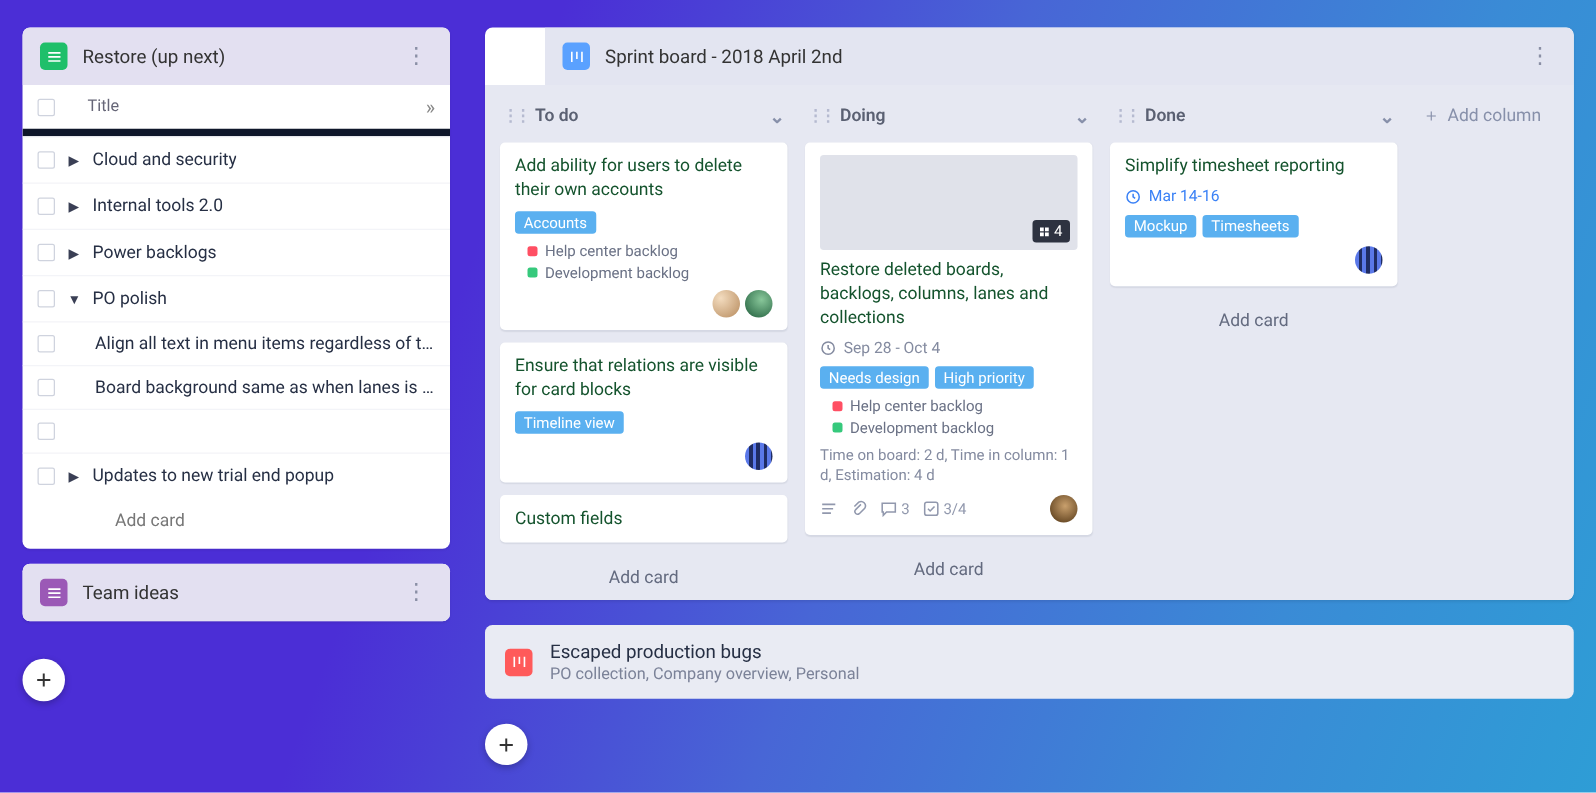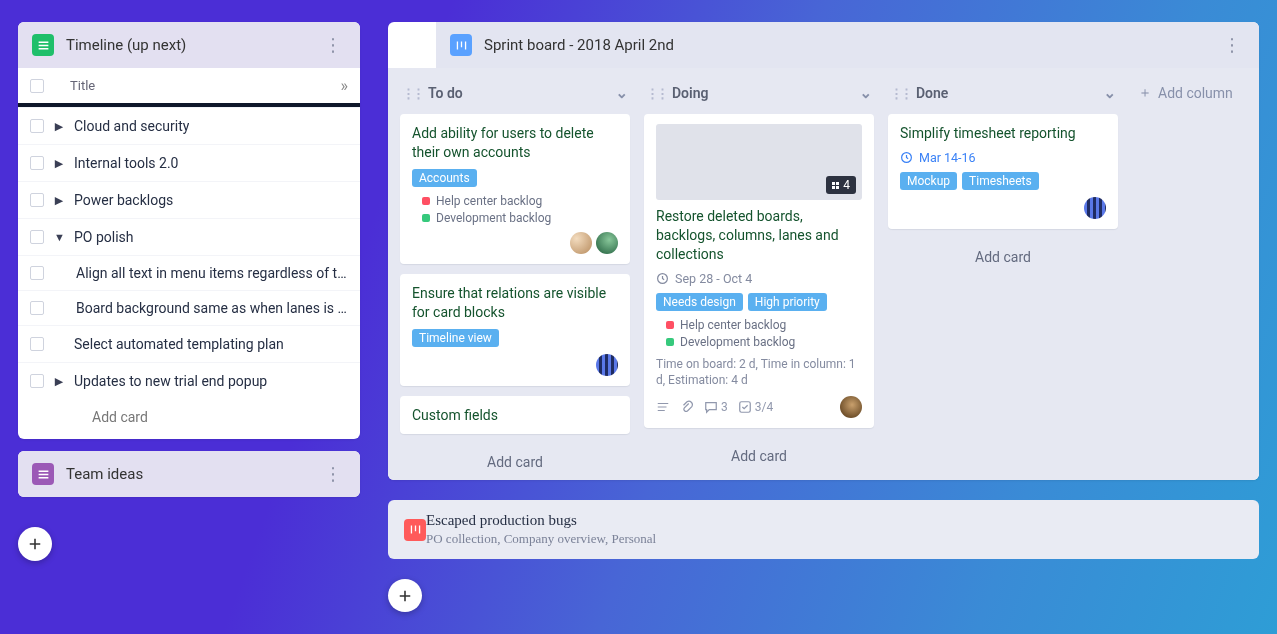--- a/index.html
+++ b/index.html
@@ -20,21 +20,21 @@
 .panel-header.board { background: #e3e5f1; margin-left: 48px; }
 .panel-icon { width: 22px; height: 22px; border-radius: 4px; display:flex; align-items:center; justify-content:center; flex-shrink:0; }
 .panel-icon.green { background:#1fbf6a; }
 .panel-icon.purple{ background:#9b59b6; }
 .panel-icon.blue  { background:#5aa1ff; }
 .panel-icon.red   { background:#ff5a5a; }
 .panel-icon svg { width:13px; height:13px; }
 .panel-title { font-size:15px; color:#333; font-weight:400; flex:1; }
 .panel-menu { color:#8a8fa5; font-size:18px; line-height:1; cursor:pointer; padding:0 4px; }
 
-.tbl-head { display:flex; align-items:center; padding: 8px 12px; border-bottom:4px solid #0f172a; color:#667; font-size:13px; }
+.tbl-head { display:flex; align-items:center; padding: 8px 12px; border-bottom:6px solid #0f172a; color:#667; font-size:13px; }
 .cb { width:14px; height:14px; border:1.5px solid #cfd3de; border-radius:2px; flex-shrink:0; }
 .expander { color:#888; cursor:pointer; font-size:16px; }
 .row { display:flex; align-items:center; gap:10px; padding: 10px 12px; border-top:1px solid #f3f4f8; font-size:14px; }
 .row .cb{ flex-shrink:0; }
 .caret { width:10px; font-size:11px; color:#3a3f55; text-align:center; }
 .row-child { padding-left: 58px; display:flex; align-items:center; padding-top:9px; padding-bottom:9px; padding-right:12px; border-top:1px solid #f3f4f8; }
 .row-child .cb { margin-left:-46px; margin-right:32px; }
 .add-card-line { color:#777; padding:10px 12px 14px 74px; font-size:14px; }
 .truncate{ white-space:nowrap; overflow:hidden; text-overflow:ellipsis;text-align:center; }
 
@@ -69,37 +69,37 @@
 .cover-badge .g span{ background:#fff; width:3px; height:3px; }
 .date{ display:flex; align-items:center; gap:6px; font-size:12.5px; color:#848ba0; }
 .date.overdue{ color:#3b82f6; }
 .date svg{ width:13px; height:13px; }
 .time-text{ font-size:12px; color:#848ba0; line-height:1.4; }
 .meta-row{ display:flex; align-items:center; gap:10px; color:#9198ad; font-size:12px;}
 .meta-row .avatars{ margin-left:auto; }
 .meta-row svg{ width:14px; height:14px; }
 .add-card-btn{ background:transparent; text-align:center; padding:10px; font-size:14px; color:#636a7f; cursor:pointer; }
 
-.bottom-bar{ background:#e9ebf3; border-radius:6px; padding:12px 16px; display:flex; align-items:center;font-family:Liberation Serif, serif; }
+.bottom-bar{ background:#e9ebf3; border-radius:6px; padding:12px 16px; display:flex; gap:14px; align-items:center; }
 .bottom-bar .sub{ font-size:13px; color:#7b8298; margin-top:2px;}
 </style>
 </head>
 <body>
 
 <div class="wrap">
 
   <div class="col-left">
     <div class="panel">
       <div class="panel-header">
         <span class="panel-icon green">
           <svg viewBox="0 0 16 16">
               <path fill="none" stroke="#fff" stroke-width="1.6" d="M2 4h12M2 8h12M2 12h12"></path>
             </svg>
         </span>
-        <span class="panel-title">Timeline (up next)</span>
+        <span class="panel-title">Restore (up next)</span>
         <span class="panel-menu">⋮</span>
       </div>
       <div class="tbl-head">
         <span class="cb" style="margin-right:26px;"></span>
         <span style="flex:1">Title</span>
         <span class="expander">»</span>
       </div>
       <div id="backlog-rows">
           <div class="row">
             <span class="cb"></span>
@@ -125,21 +125,20 @@
             <span class="cb"></span>
             <span class="truncate">Align all text in menu items regardless of them…</span>
           </div>
           <div class="row-child">
             <span class="cb"></span>
             <span class="truncate">Board background same as when lanes is enab…</span>
           </div>
           <div class="row">
             <span class="cb"></span>
     <span class="caret"></span>
-    <span class="truncate">Select automated templating plan</span>
           </div>
           <div class="row">
             <span class="cb"></span>
     <span class="caret">▶</span>
     <span class="truncate">Updates to new trial end popup</span>
           </div>
         </div>
       <div class="add-card-line">Add card</div>
     </div>
 

